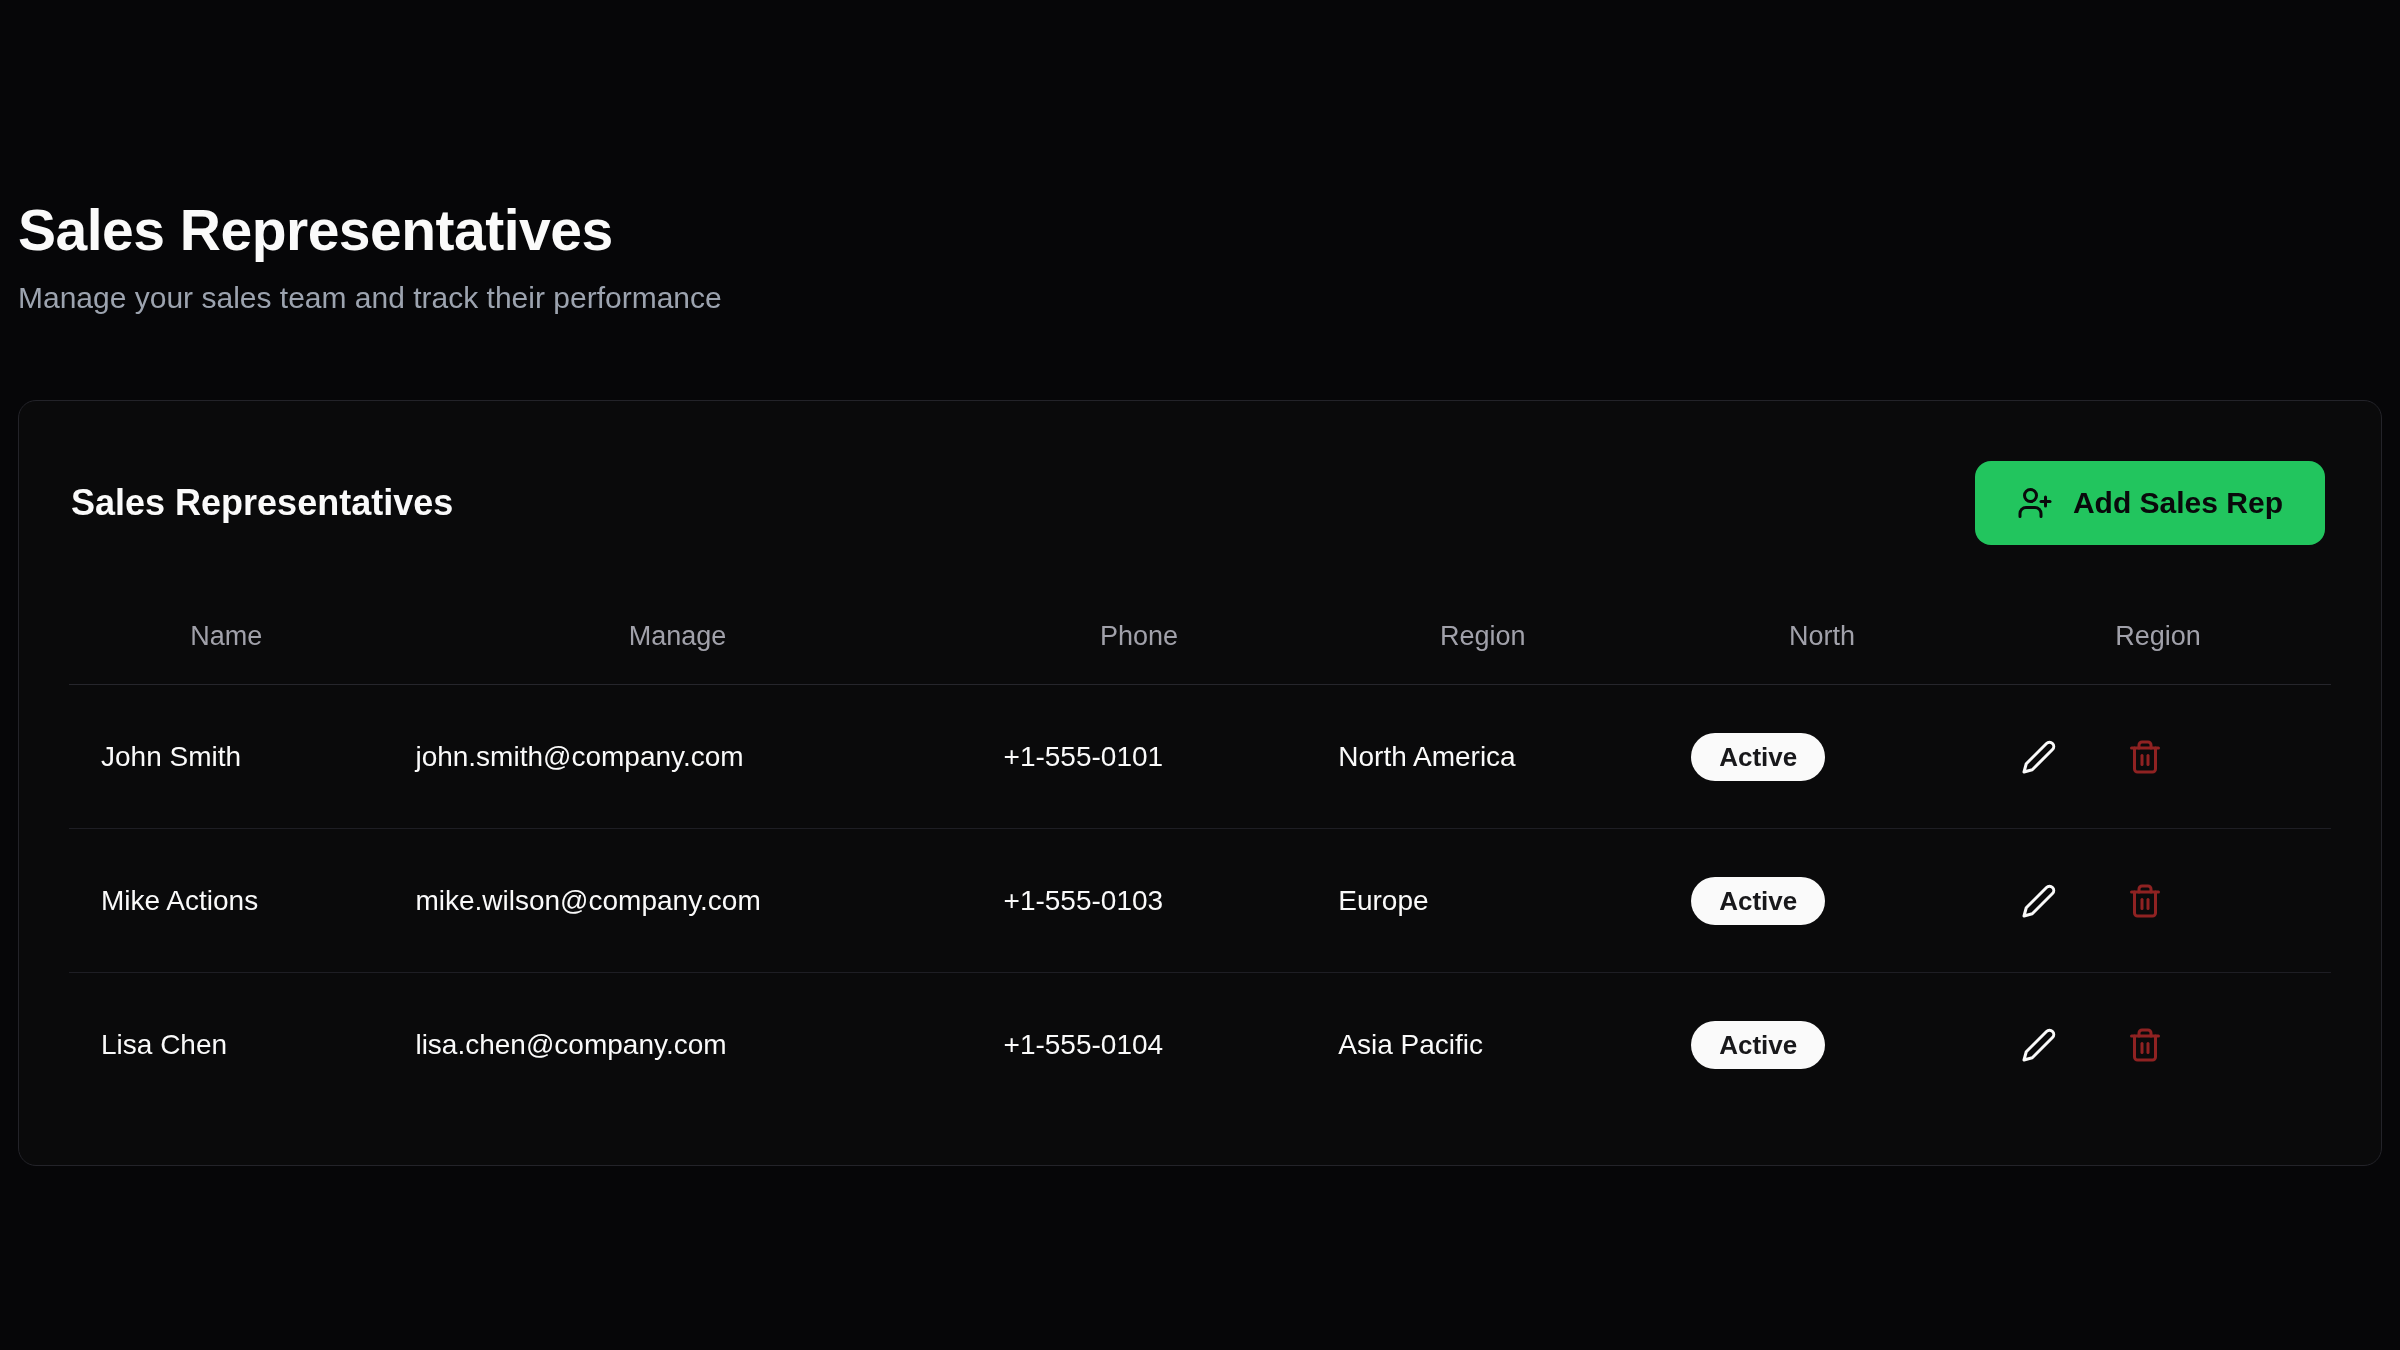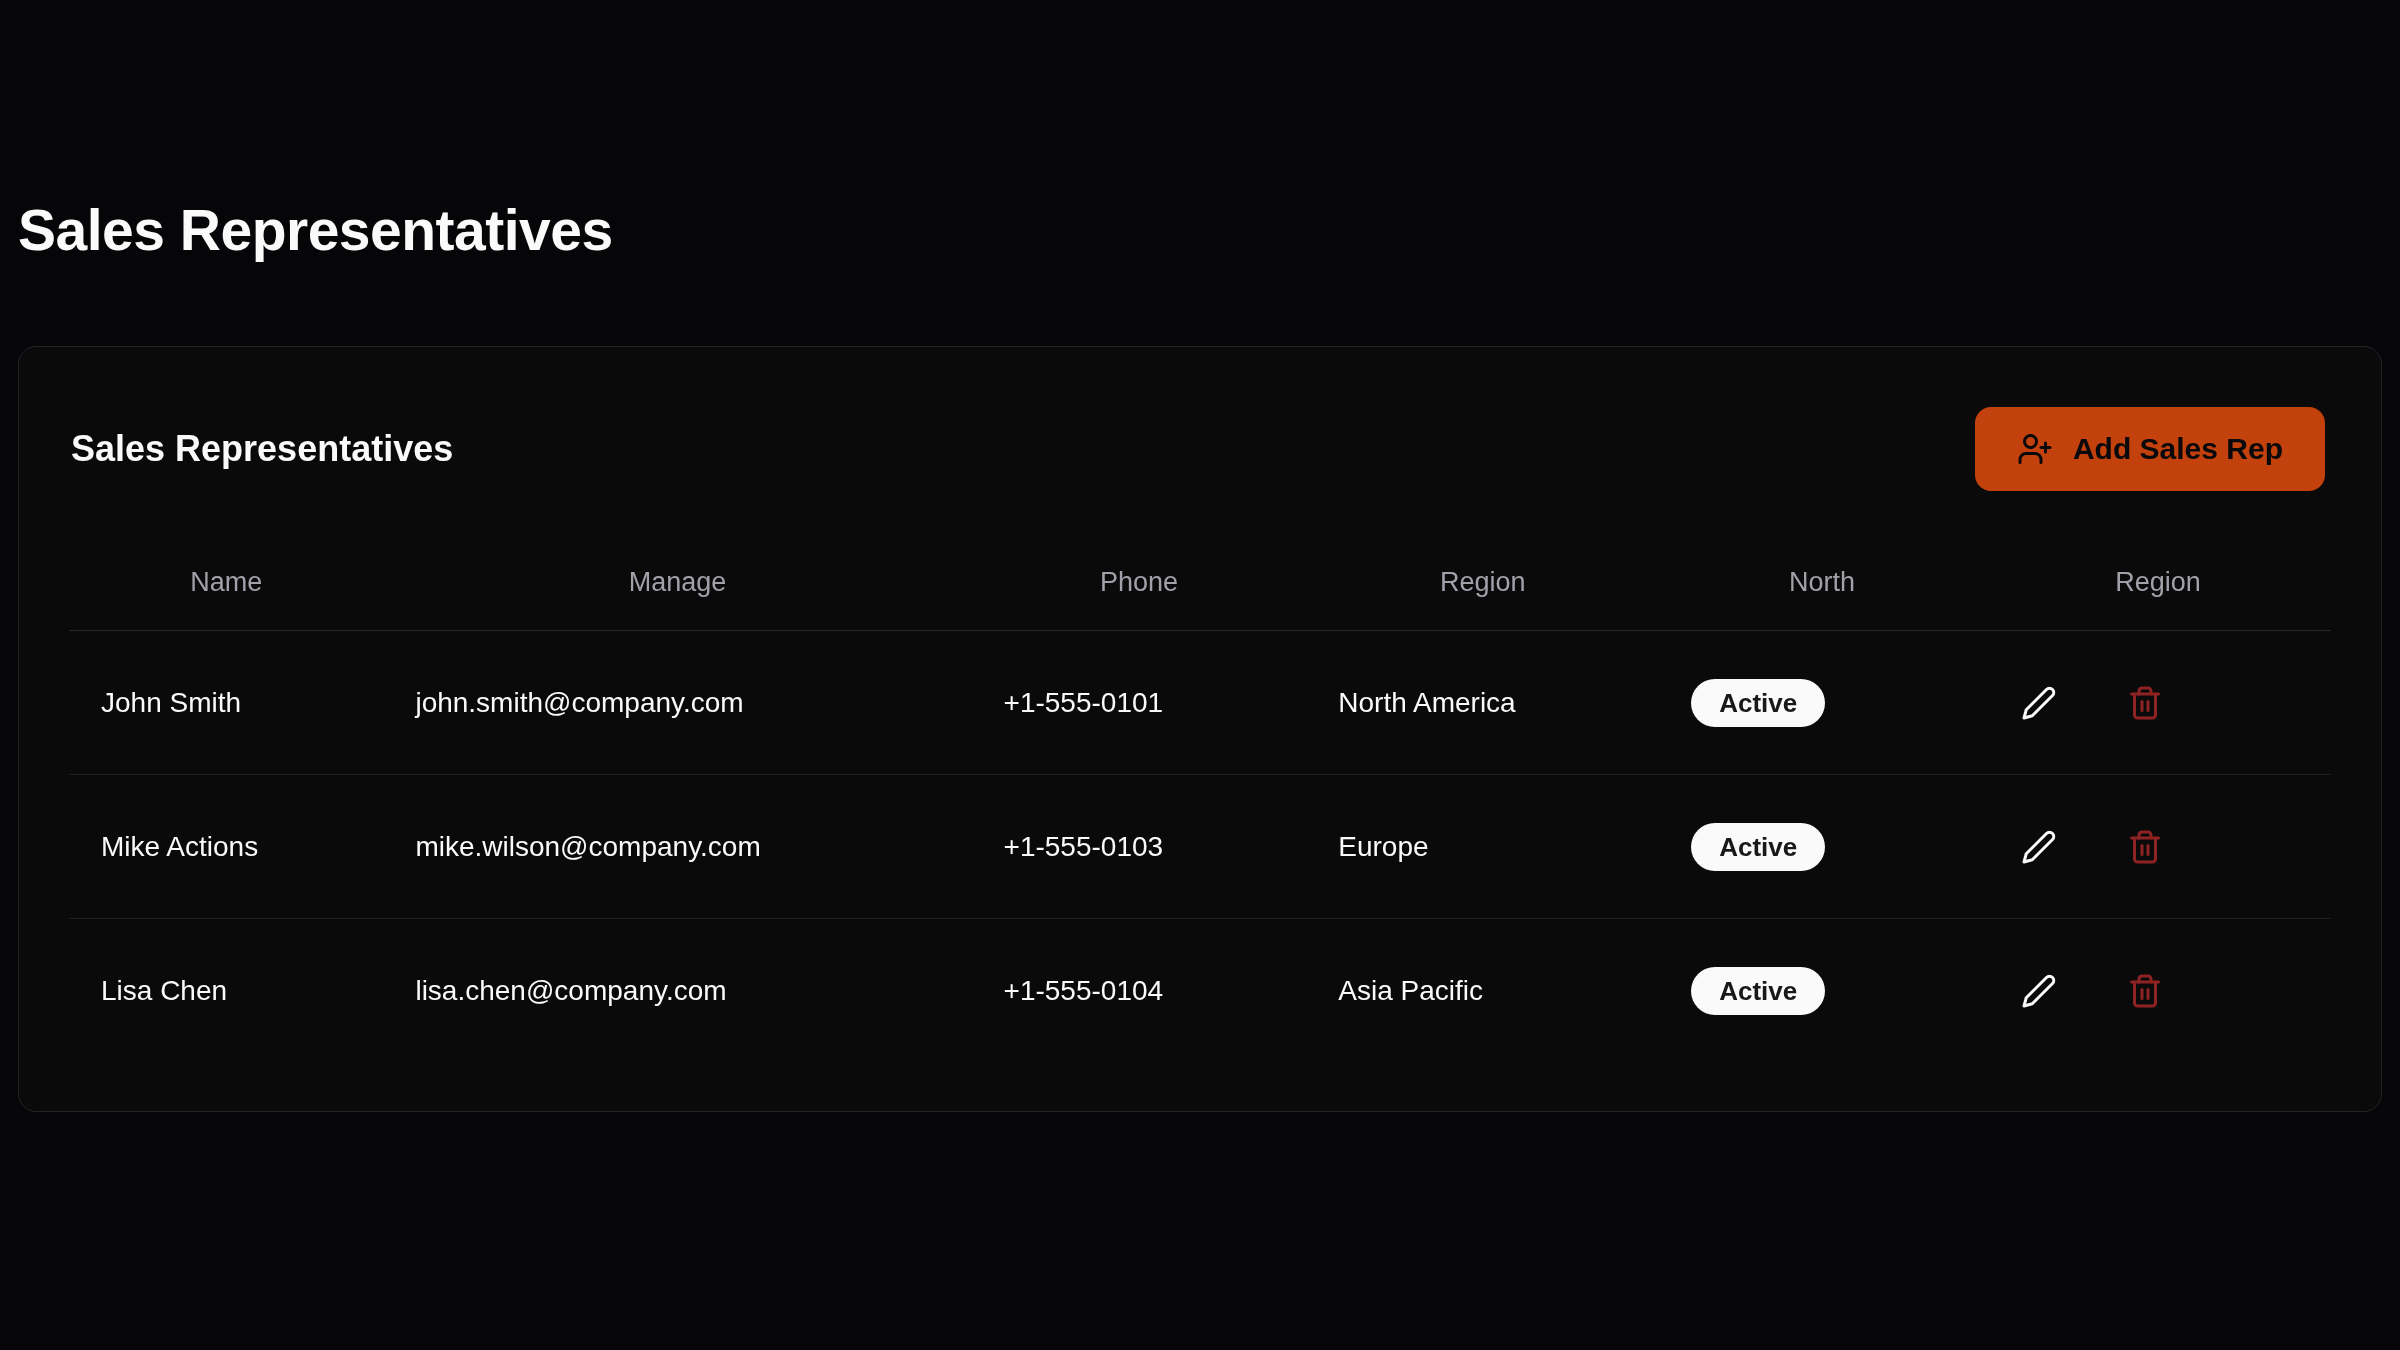--- a/index.html
+++ b/index.html
@@ -30,21 +30,21 @@
   }
   .card-header {
     display: flex; align-items: center; justify-content: space-between;
     padding: 60px 56px 0 52px;
   }
   .card-title { margin: 0; font-size: 36px; font-weight: 700; color: #fafafa; line-height: 46px; }
 
   .add-btn {
     display: inline-flex; align-items: center; gap: 20px;
     height: 84px; padding: 0 42px;
-    background: #c2410c; color: #09090b;
+    background: #22c55e; color: #09090b;
     border: none; border-radius: 16px;
     font-family: inherit; font-size: 30px; font-weight: 600;
     cursor: pointer;
   }
   .add-btn svg { width: 36px; height: 36px; display: block; }
 
   .card-content { padding: 0 50px 48px; }
   table { width: 100%; border-collapse: collapse; table-layout: fixed; }
   th {
     text-align: center;
@@ -79,20 +79,21 @@
   .icon-btn svg { width: 36px; height: 36px; display: block; }
   .icon-btn.edit { color: #fafafa; }
   .icon-btn.delete { color: #8f2222; }
 </style>
 </head>
 <body>
 
 <div class="page">
 
   <h1 class="page-title">Sales Representatives</h1>
+  <p class="page-subtitle">Manage your sales team and track their performance</p>
 
   <section class="card">
 
     <div class="card-header">
       <h2 class="card-title">Sales Representatives</h2>
       <button class="add-btn">
         <span>
           <svg viewBox="0 0 24 24" fill="none" stroke="currentColor" stroke-width="2" stroke-linecap="round" stroke-linejoin="round">
             <path d="M16 21v-2a4 4 0 0 0-4-4H6a4 4 0 0 0-4 4v2"></path>
             <circle cx="9" cy="7" r="4"></circle>

